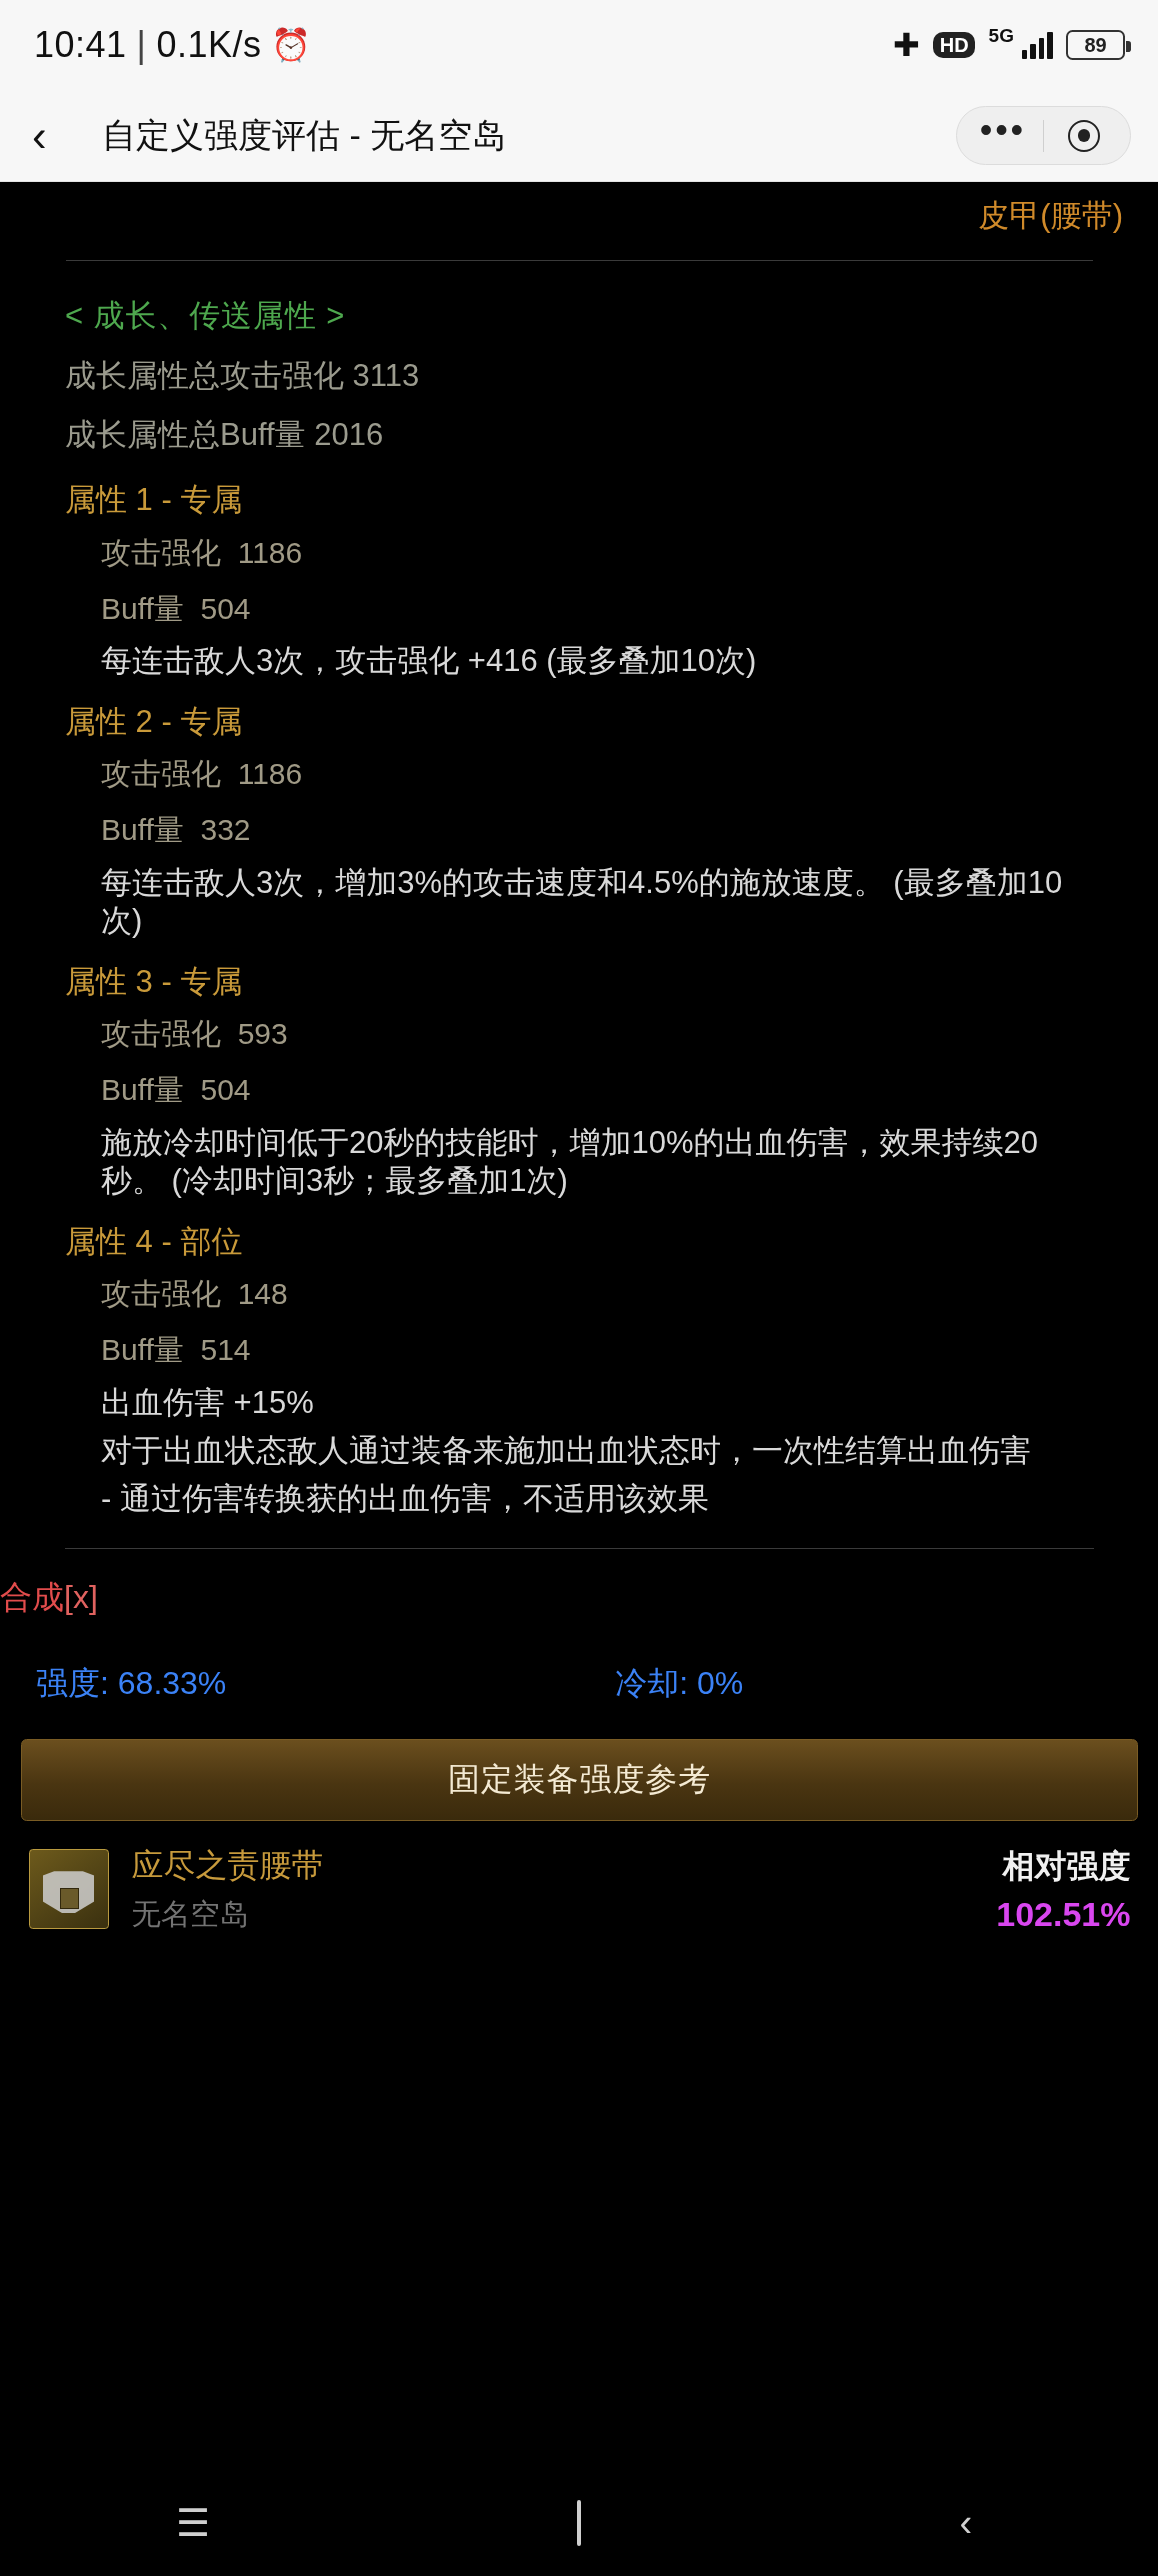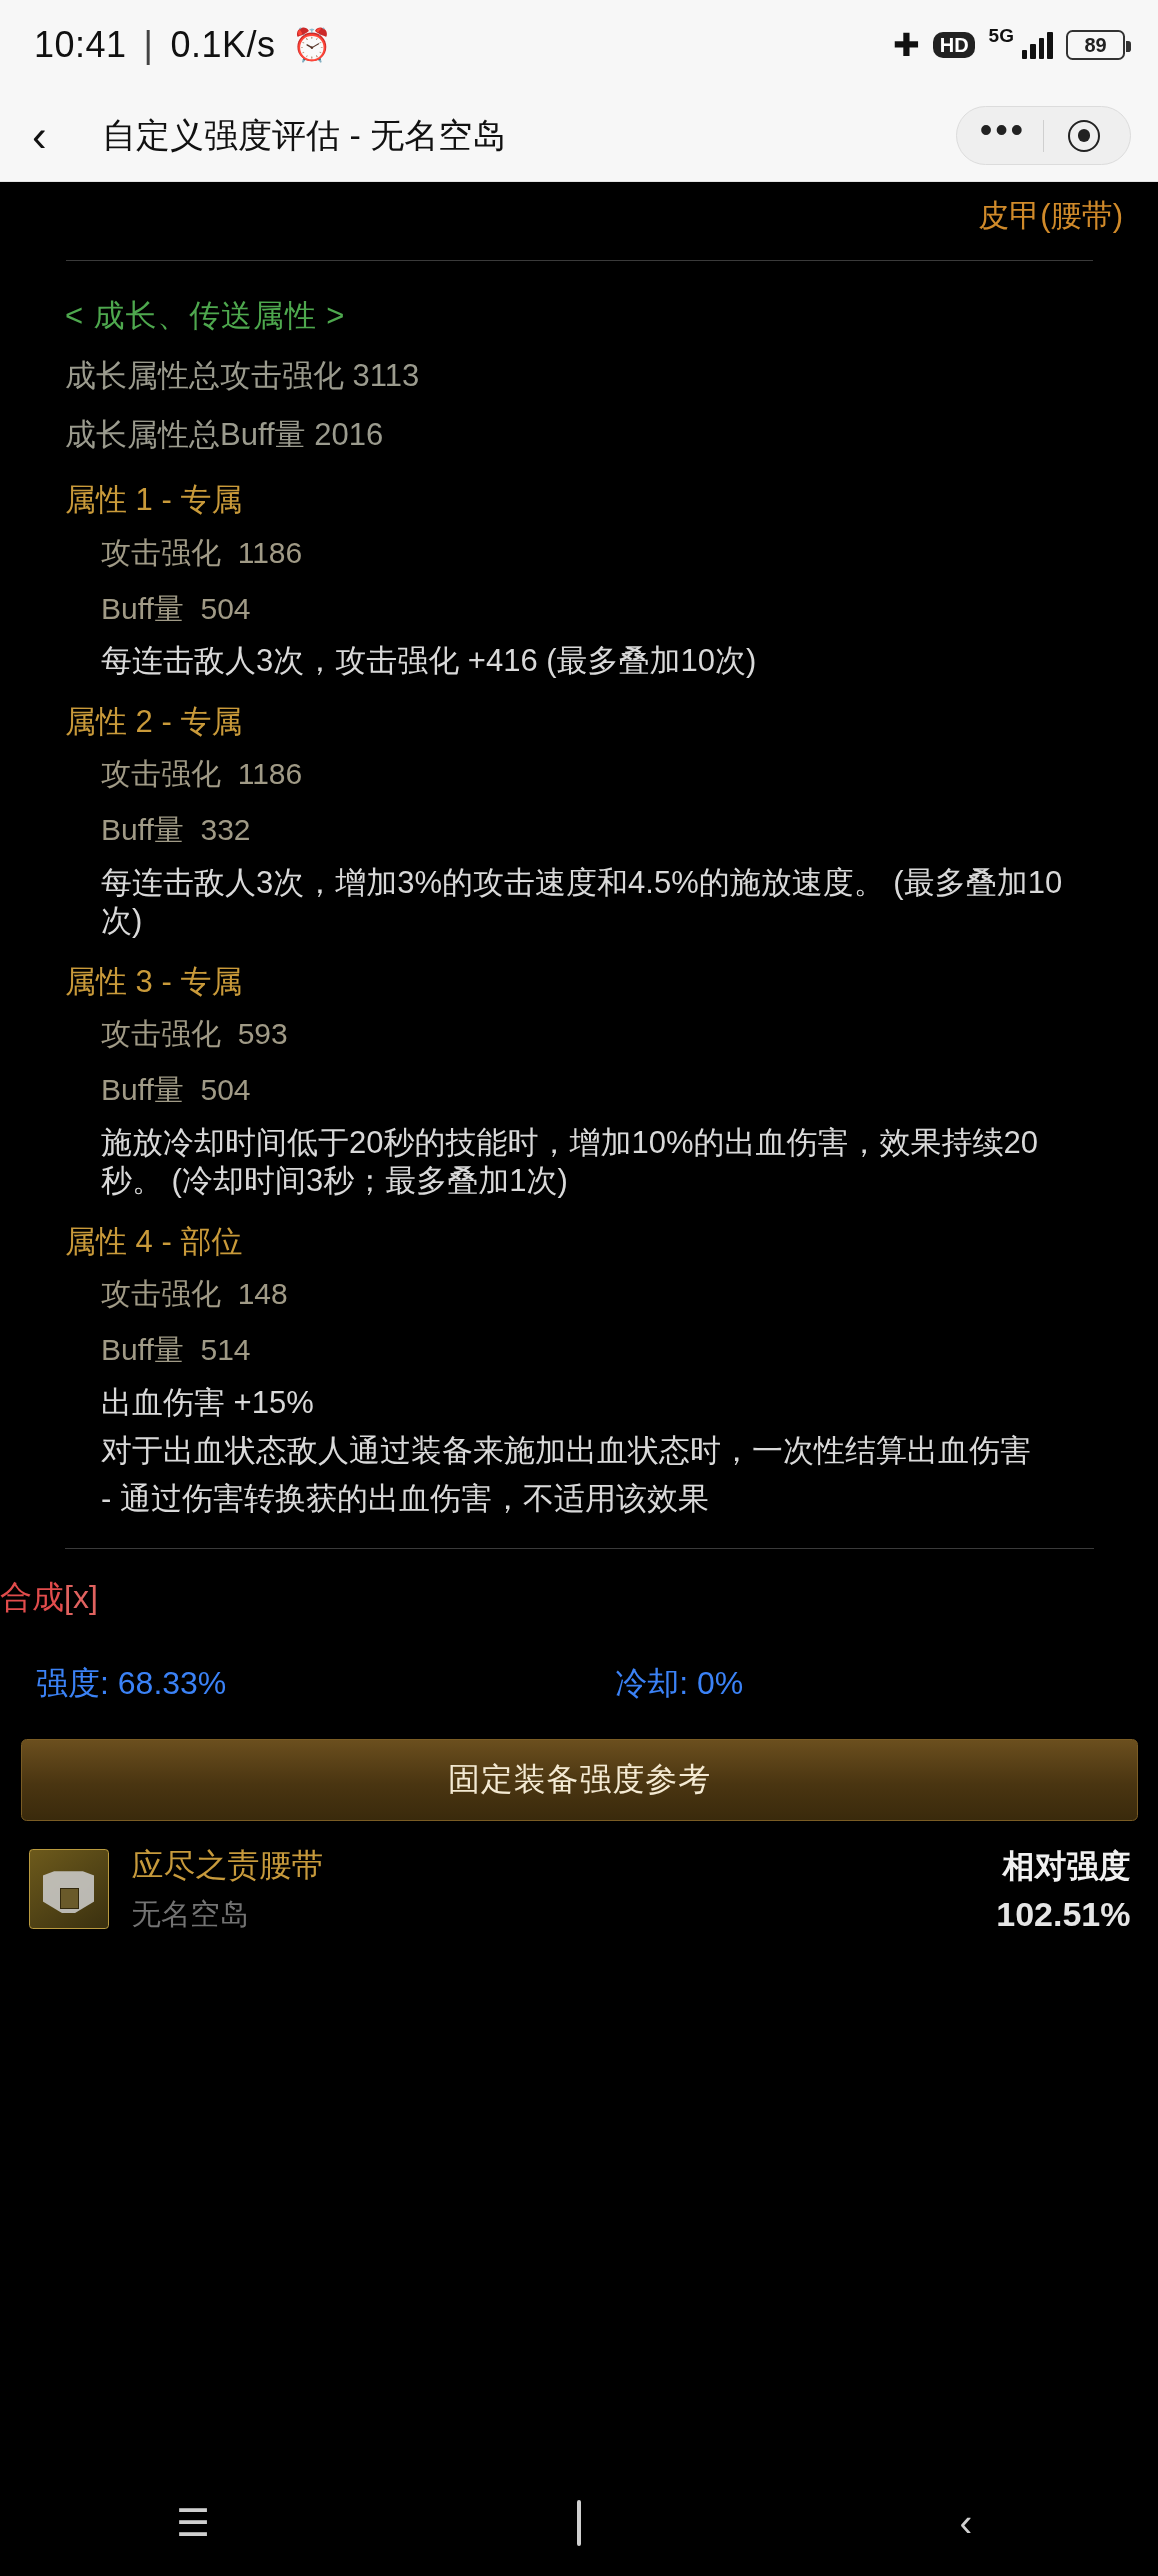--- a/index.html
+++ b/index.html
@@ -17,21 +17,21 @@
     background: #f7f7f7;
     display: flex;
     align-items: center;
     justify-content: space-between;
     padding: 0 34px;
     color: #111;
   }
   .status-left {
     display: flex;
     align-items: center;
-    gap: 17px;
+    gap: 10px;
     font-size: 36px;
     font-weight: 500;
     letter-spacing: 0.5px;
   }
   .status-sep { color: #444; font-weight: 300; }
   .alarm-icon { font-size: 32px; line-height: 1; }
   .status-right {
     display: flex;
     align-items: center;
     gap: 13.3px;
@@ -247,21 +247,21 @@
     left: 30px; top: 38px;
     width: 19px; height: 21px;
     background: #6a5a2a;
     border: 1.9px solid #32280d;
   }
   .item-text { margin-left: 23px; flex: 1; }
   .item-name { color: #c79a3c; font-size: 32px; }
   .item-sub { color: #737373; font-size: 29.4px; padding-top: 7.6px; }
   .item-right { text-align: right; }
   .item-right .lbl { color: #f0f0f0; font-size: 32px; font-weight: bold; }
-  .item-right .val { color: #e5e5e5; font-size: 34px; font-weight: bold; padding-top: 5.7px; text-align: right; }
+  .item-right .val { color: #d946ef; font-size: 34px; font-weight: bold; padding-top: 5.7px; text-align: right; }
 
   
   .navbar {
     position: absolute;
     left: 0; bottom: 0;
     width: 1159px;
     height: 106px;
     background: #000;
     display: flex;
     align-items: center;

